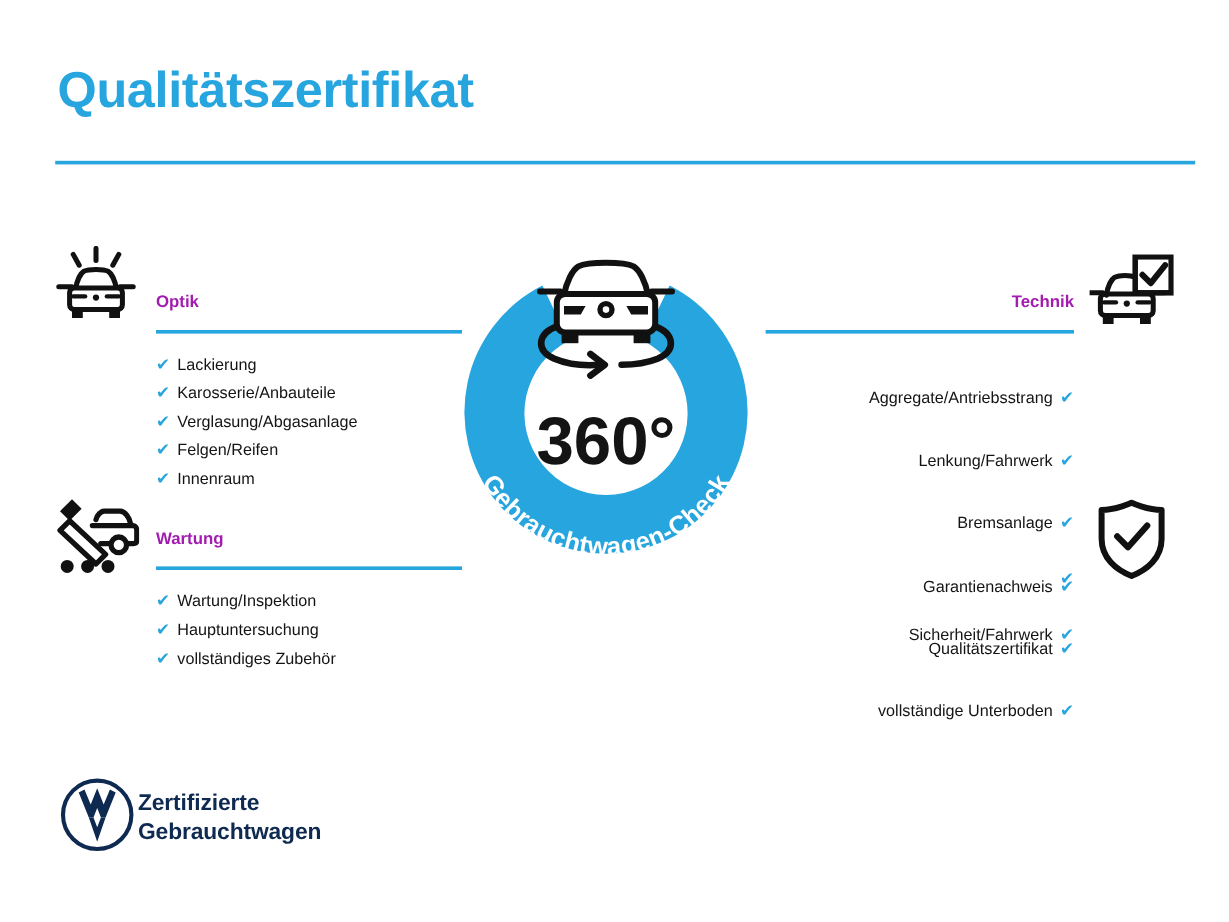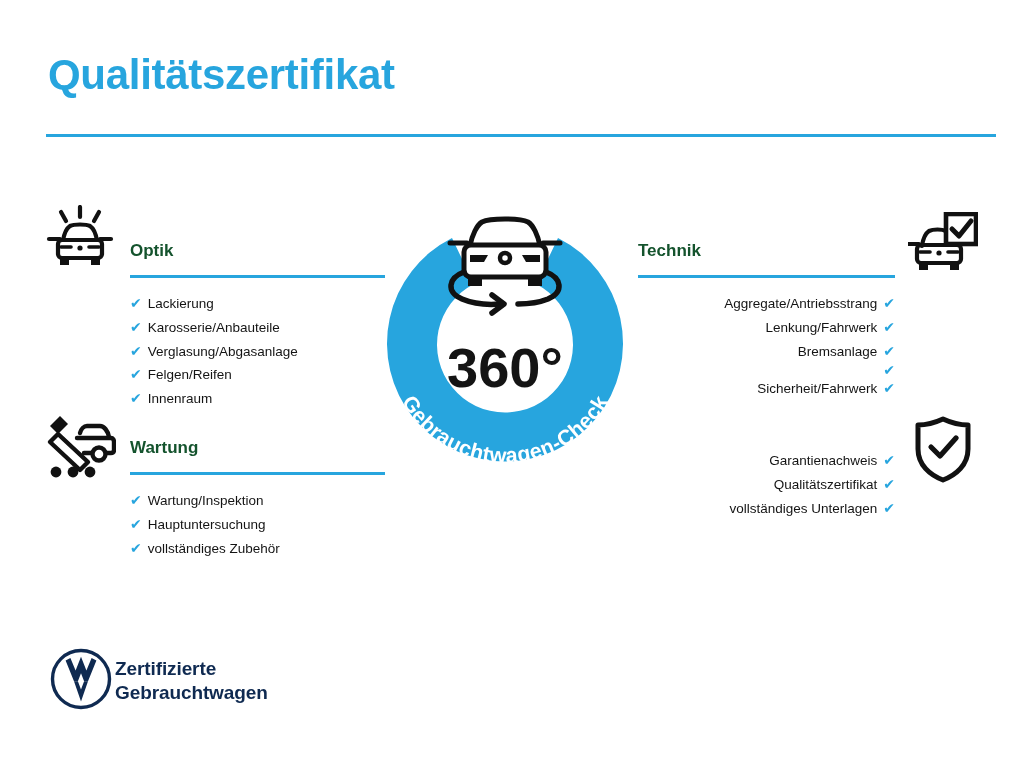--- a/index.html
+++ b/index.html
@@ -40,23 +40,23 @@
 
   
   .quad {
     position: absolute;
   }
   .quad-head {
     position: relative;
     height: 40px;
   }
   .quad-title {
-    font-size: 17px;
+    font-size: 14px;
     font-weight: bold;
-    color: #14532d;
+    color: #a21caf;
     line-height: 26px;
     white-space: nowrap;
   }
   .quad-rule {
     position: absolute;
     left: 0;
     right: 0;
     bottom: 0;
     height: 3px;
     background: #27A5DE;
@@ -80,22 +80,22 @@
     font-size: 14px;
     font-weight: bold;
     line-height: 1;
   }
 
   
   .quad.left .quad-title { text-align: left; }
   .quad.left .quad-list li { justify-content: flex-start; }
 
   
-  .quad.right .quad-title { }
-  .quad.right .quad-list li { justify-content: flex-end; }
+  .quad.right .quad-title { text-align: right; }
+  .quad.right .quad-list li { justify-content: flex-end; margin-top: 28px; }
 
   
   #quad-optik    { left: 130px; top: 238px; width: 255px; }
   #quad-wartung  { left: 130px; top: 435px; width: 255px; }
   #quad-technik  { left: 638px; top: 238px; width: 257px; }
   #quad-garantie { left: 638px; top: 435px; width: 257px; }
 
   
   .q-icon {
     position: absolute;
@@ -311,21 +311,21 @@
   <ul class="quad-list">
       <li>
         <span>Garantienachweis</span>
         <span class="tick">✔</span>
       </li>
       <li>
         <span>Qualitätszertifikat</span>
         <span class="tick">✔</span>
       </li>
       <li>
-        <span>vollständiges Unterlagen</span>
+        <span>vollständige Unterboden</span>
         <span class="tick">✔</span>
       </li>
     </ul>
 </div>
 
 <div id="footer-logo">
   <span>
     <svg width="62" height="62" viewBox="0 0 62 62" xmlns="http://www.w3.org/2000/svg">
       <circle cx="31" cy="31" r="28.5" fill="none" stroke="#0f2a51" stroke-width="3.4"></circle>
       <path d="M31 8.8

